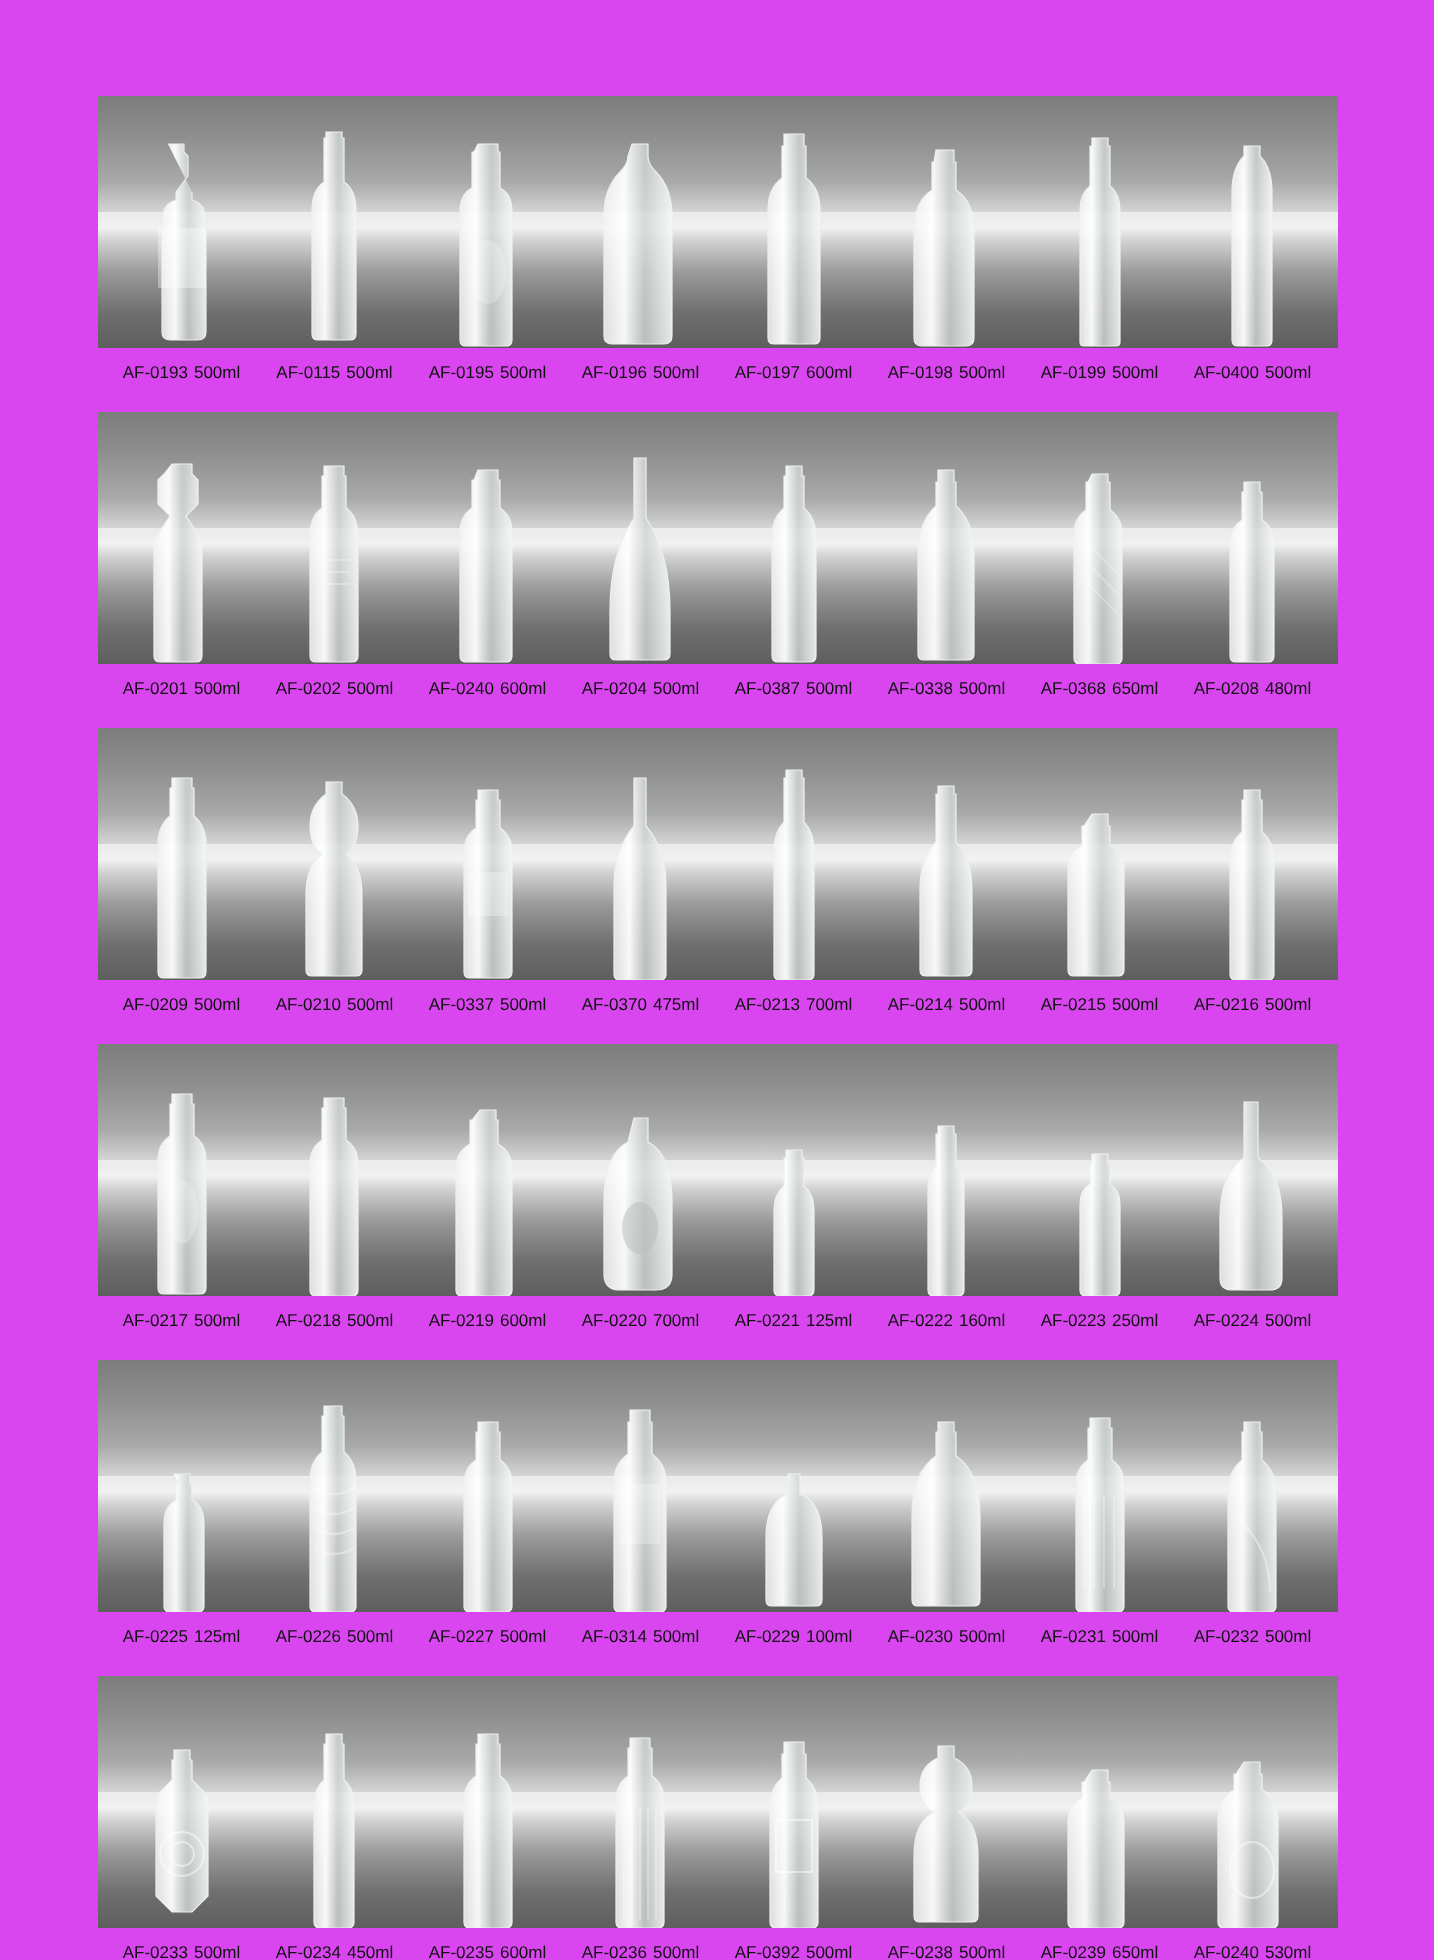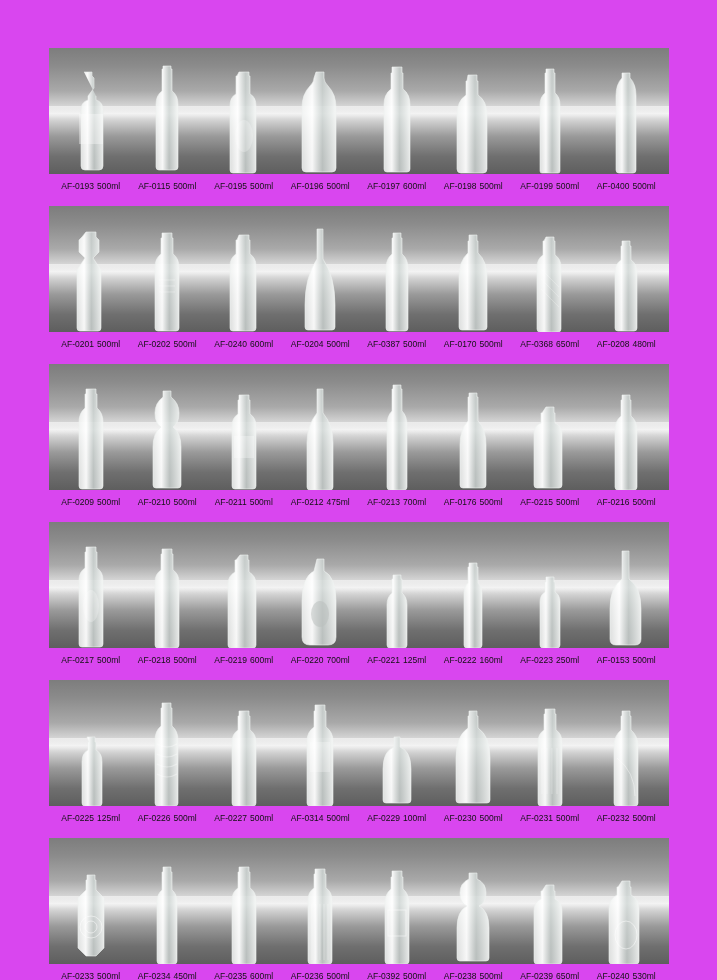--- a/index.html
+++ b/index.html
@@ -234,21 +234,21 @@
           </svg>
         </div>
       </div>
     </div>
     <div class="labels">
       <div class="label-cell"><span class="code">AF-0201</span><span class="cap">500ml</span></div>
       <div class="label-cell"><span class="code">AF-0202</span><span class="cap">500ml</span></div>
       <div class="label-cell"><span class="code">AF-0240</span><span class="cap">600ml</span></div>
       <div class="label-cell"><span class="code">AF-0204</span><span class="cap">500ml</span></div>
       <div class="label-cell"><span class="code">AF-0387</span><span class="cap">500ml</span></div>
-      <div class="label-cell"><span class="code">AF-0170</span><span class="cap">500ml</span></div>
+      <div class="label-cell"><span class="code">AF-0338</span><span class="cap">500ml</span></div>
       <div class="label-cell"><span class="code">AF-0368</span><span class="cap">650ml</span></div>
       <div class="label-cell"><span class="code">AF-0208</span><span class="cap">480ml</span></div>
     </div>
   </div>
 
   <div class="row-block">
     <div class="shelf">
       <div class="bottles">
         <div class="bottle-cell">
           <svg class="bottle" width="38" height="104" viewBox="0 0 38 104">
@@ -289,24 +289,24 @@
         <div class="bottle-cell">
           <svg class="bottle" width="36" height="98" viewBox="0 0 36 98">
             <path d="M14 3 h8 v5 h1 v16 q6 5 6 14 v57 q0 3 -3 3 h-16 q-3 0 -3 -3 v-57 q0 -9 6 -14 v-16 h1 z" fill="url(#g1)" stroke="#eef1f0" stroke-width=".6"></path>
           </svg>
         </div>
       </div>
     </div>
     <div class="labels">
       <div class="label-cell"><span class="code">AF-0209</span><span class="cap">500ml</span></div>
       <div class="label-cell"><span class="code">AF-0210</span><span class="cap">500ml</span></div>
-      <div class="label-cell"><span class="code">AF-0211</span><span class="cap">500ml</span></div>
-      <div class="label-cell"><span class="code">AF-0212</span><span class="cap">475ml</span></div>
+      <div class="label-cell"><span class="code">AF-0337</span><span class="cap">500ml</span></div>
+      <div class="label-cell"><span class="code">AF-0370</span><span class="cap">475ml</span></div>
       <div class="label-cell"><span class="code">AF-0213</span><span class="cap">700ml</span></div>
-      <div class="label-cell"><span class="code">AF-0176</span><span class="cap">500ml</span></div>
+      <div class="label-cell"><span class="code">AF-0214</span><span class="cap">500ml</span></div>
       <div class="label-cell"><span class="code">AF-0215</span><span class="cap">500ml</span></div>
       <div class="label-cell"><span class="code">AF-0216</span><span class="cap">500ml</span></div>
     </div>
   </div>
 
   <div class="row-block">
     <div class="shelf">
       <div class="bottles">
         <div class="bottle-cell">
           <svg class="bottle" width="38" height="104" viewBox="0 0 38 104">
@@ -353,21 +353,21 @@
       </div>
     </div>
     <div class="labels">
       <div class="label-cell"><span class="code">AF-0217</span><span class="cap">500ml</span></div>
       <div class="label-cell"><span class="code">AF-0218</span><span class="cap">500ml</span></div>
       <div class="label-cell"><span class="code">AF-0219</span><span class="cap">600ml</span></div>
       <div class="label-cell"><span class="code">AF-0220</span><span class="cap">700ml</span></div>
       <div class="label-cell"><span class="code">AF-0221</span><span class="cap">125ml</span></div>
       <div class="label-cell"><span class="code">AF-0222</span><span class="cap">160ml</span></div>
       <div class="label-cell"><span class="code">AF-0223</span><span class="cap">250ml</span></div>
-      <div class="label-cell"><span class="code">AF-0153</span><span class="cap">500ml</span></div>
+      <div class="label-cell"><span class="code">AF-0224</span><span class="cap">500ml</span></div>
     </div>
   </div>
 
   <div class="row-block">
     <div class="shelf">
       <div class="bottles">
         <div class="bottle-cell">
           <svg class="bottle" width="32" height="72" viewBox="0 0 32 72">
             <path d="M12 3 h8 v5 h1 v8 q6 3 6 12 v41 q0 3 -3 3 h-14 q-3 0 -3 -3 v-41 q0 -9 6 -12 v-8 h1 z" fill="url(#g1)" stroke="#eef1f0" stroke-width=".6"></path>
           </svg>

